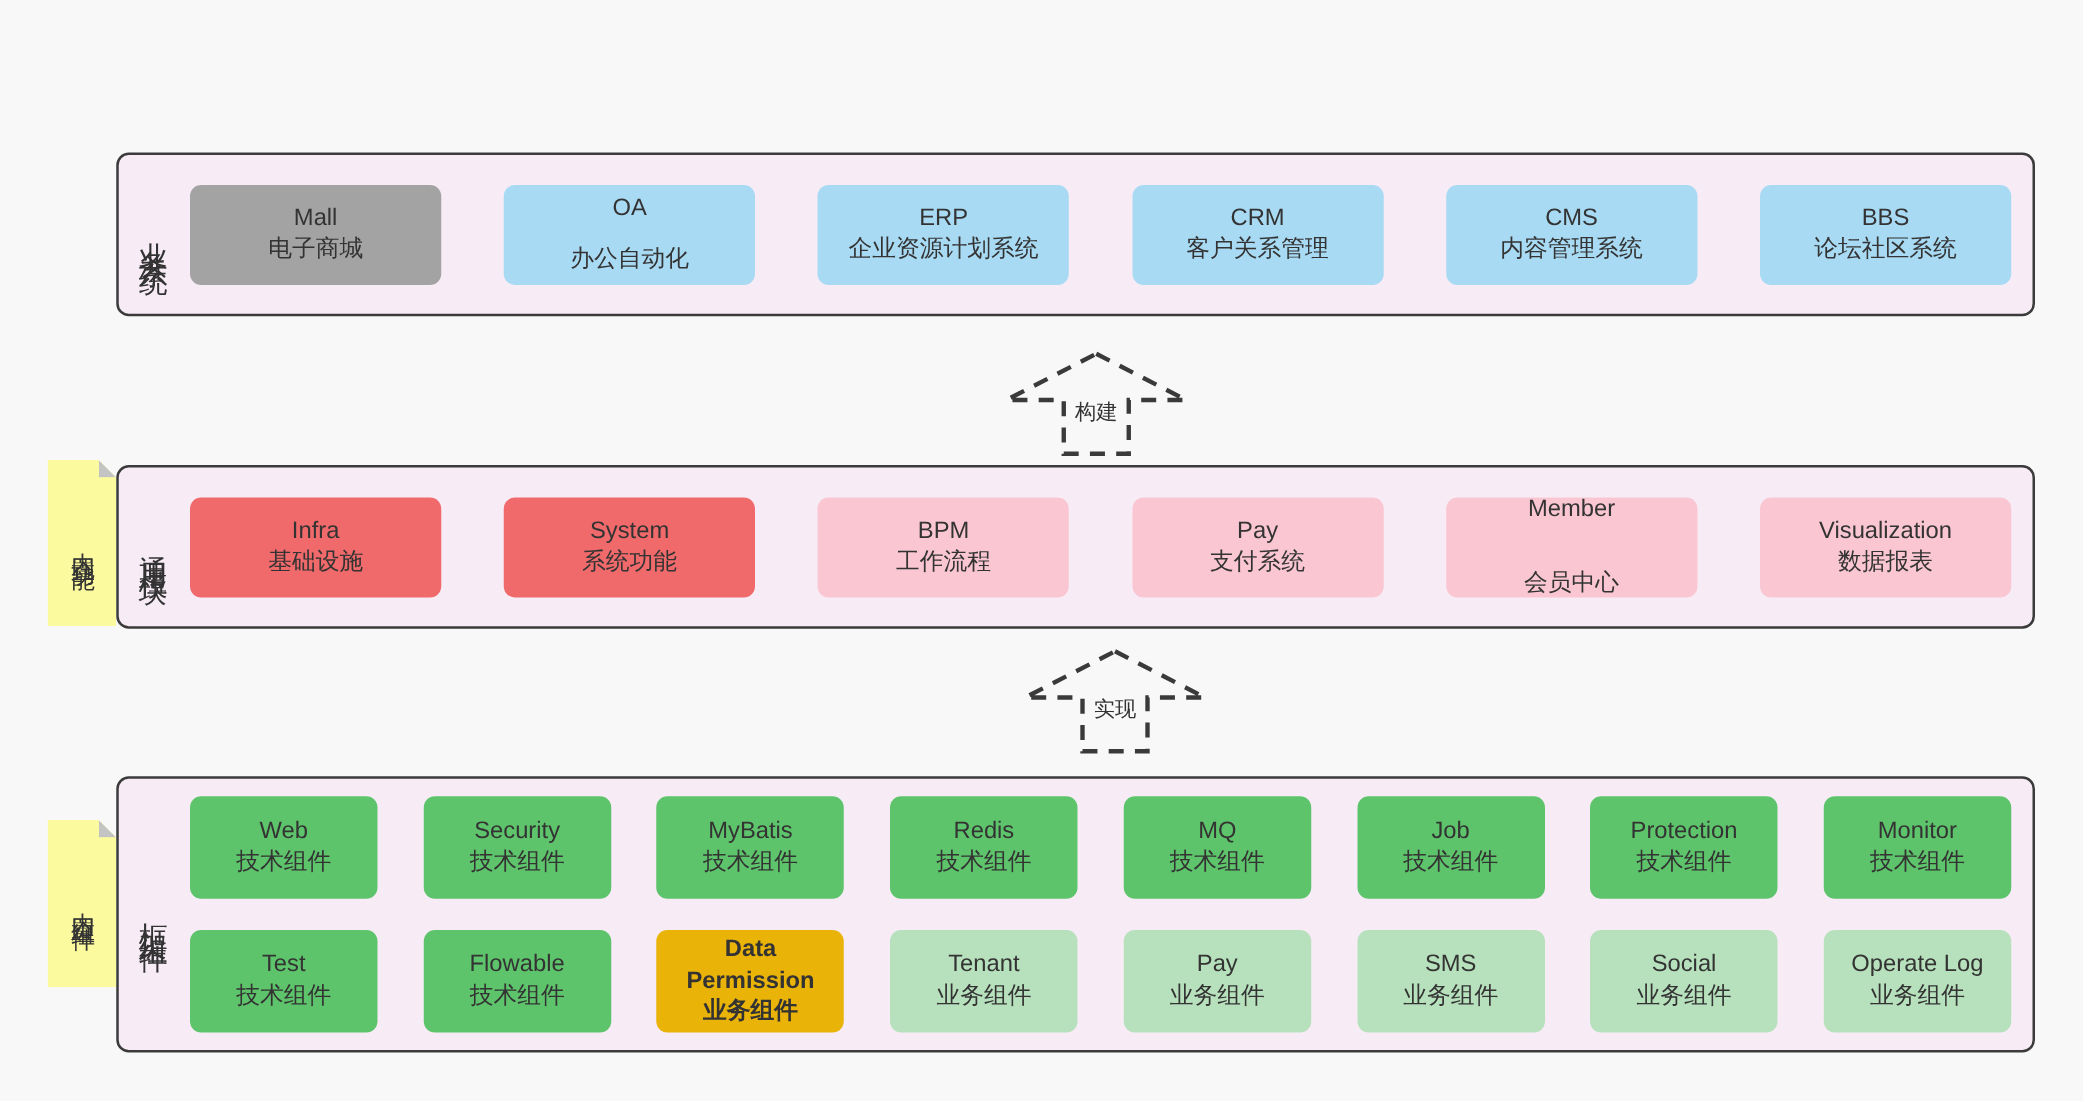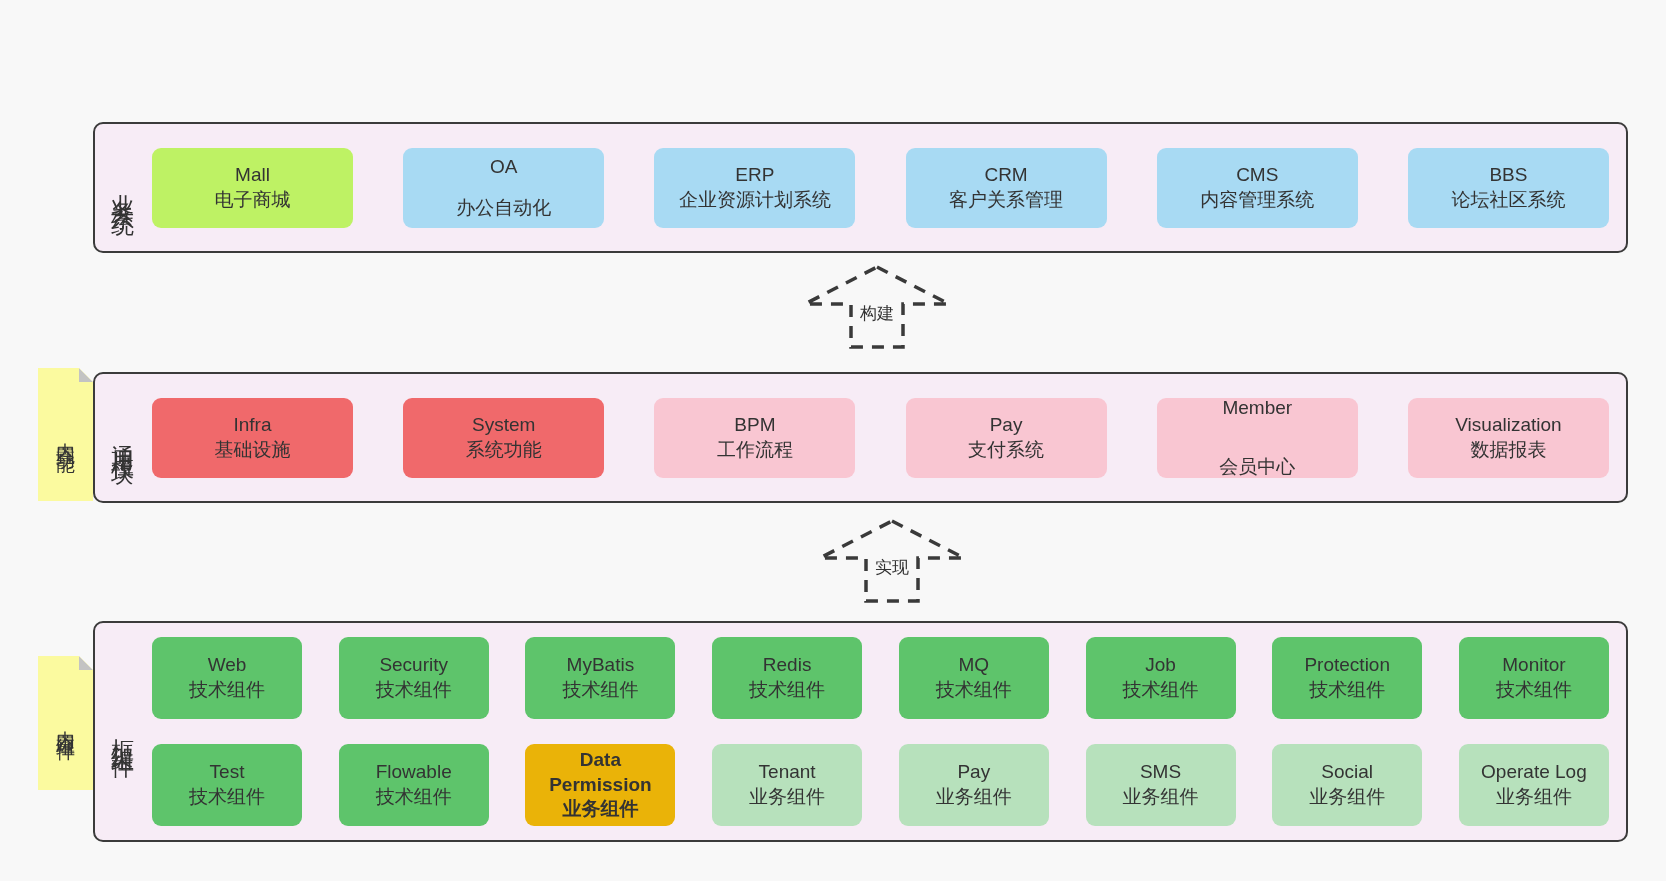--- a/index.html
+++ b/index.html
@@ -48,21 +48,21 @@
     writing-mode:vertical-rl; text-orientation:upright;
     font-size:19px; letter-spacing:4px; color:var(--text,#333);
   }
   .fold {
     position:absolute; top:0; right:0; width:14px; height:14px;
     background:var(--sticky-fold,#c3c3c3);
     clip-path:polygon(0 0, 100% 100%, 0 100%);
   }
 
   .arrow { position:absolute; width:150px; height:86px; }
-  #arrow-build     { left:802px; top:264px; }
+  #arrow-build     { left:802px; top:280px; }
   #arrow-implement { left:817px; top:518px; }
   .arrow svg { display:block; width:100%; height:100%; overflow:visible; }
   .arrow polygon {
     fill:var(--page-bg,#f8f8f8);
     stroke:var(--arrow-stroke,#3a3a3a);
     stroke-width:3.5; stroke-dasharray:12 9;
   }
   .arrow-label {
     position:absolute; left:50%; top:38px; transform:translateX(-50%);
     background:var(--page-bg,#f8f8f8); padding:0 3px;
@@ -73,21 +73,21 @@
 <body>
 
 <div class="canvas">
 
   <section class="band" id="band-business">
     <div class="band-label">
       <span>业务系统</span>
     </div>
     <div class="band-boxes">
         <div class="row">
-          <div class="box" style="background: #bef264;">
+          <div class="box" style="background: #a3a3a3;">
             <div class="box-title">Mall</div>
             <div class="box-sub">电子商城</div>
           </div>
           <div class="box" style="background: rgb(168, 218, 243); gap: 16px;">
             <div class="box-title">OA</div>
             <div class="box-sub">办公自动化</div>
           </div>
           <div class="box" style="background: rgb(168, 218, 243);">
             <div class="box-title">ERP</div>
             <div class="box-sub">企业资源计划系统</div>

